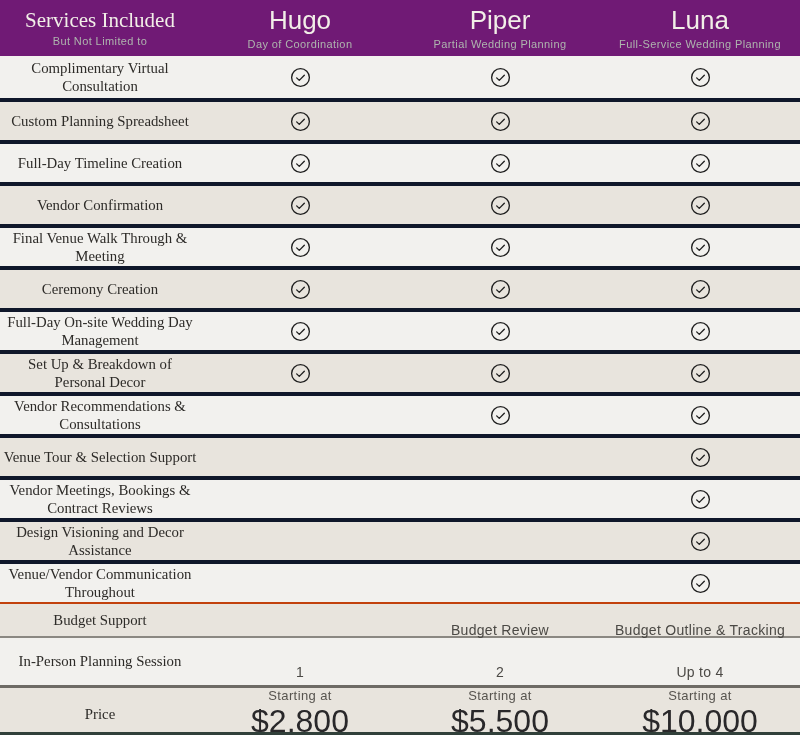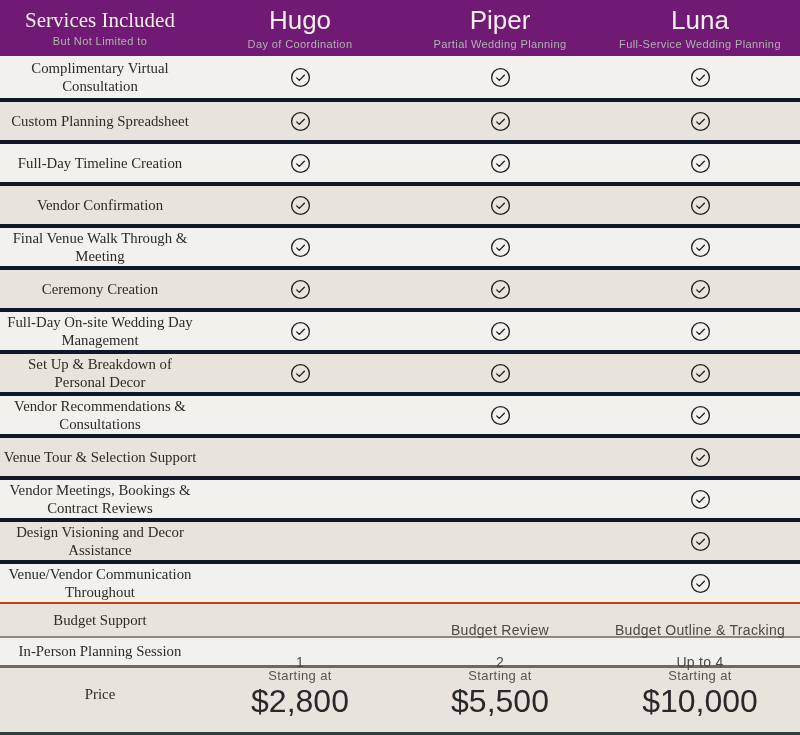--- a/index.html
+++ b/index.html
@@ -41,21 +41,21 @@
   .service-label{
     color:#2d2b28;font-size:14.8px;line-height:1.25;
   }
   .check-icon{display:block;}
   .sans-val{
     font-family:"Liberation Sans","DejaVu Sans",sans-serif;
     font-size:14px;color:#4b4945;letter-spacing:.3px;margin-top:20px;
   }
   
   .budget-row{height:34px;border-top:2px solid #c2410c;}
-  .sessions-row{height:29px;border-top:2px solid #8b8882;}
+  .sessions-row{height:49px;border-top:2px solid #8b8882;}
   .price-row{height:56px;border-top:3px solid #6e6b65;}
   .price-prefix{
     font-family:Liberation Sans, sans-serif;
     font-size:13px;color:#57544f;letter-spacing:.4px;line-height:1.1;
   }
   .price-amount{
     font-family:"Liberation Sans","DejaVu Sans",sans-serif;
     font-size:32px;color:#29282a;line-height:1.15;
   }
 </style>

